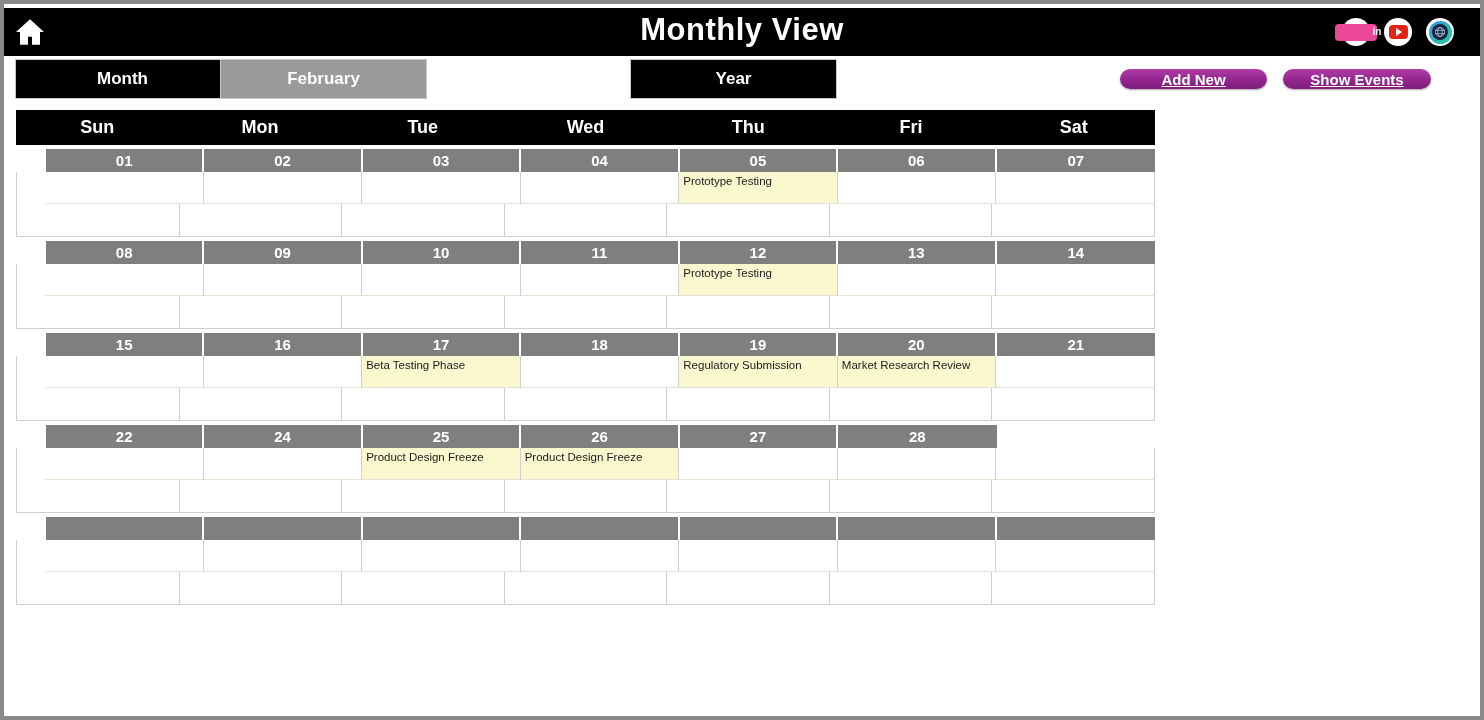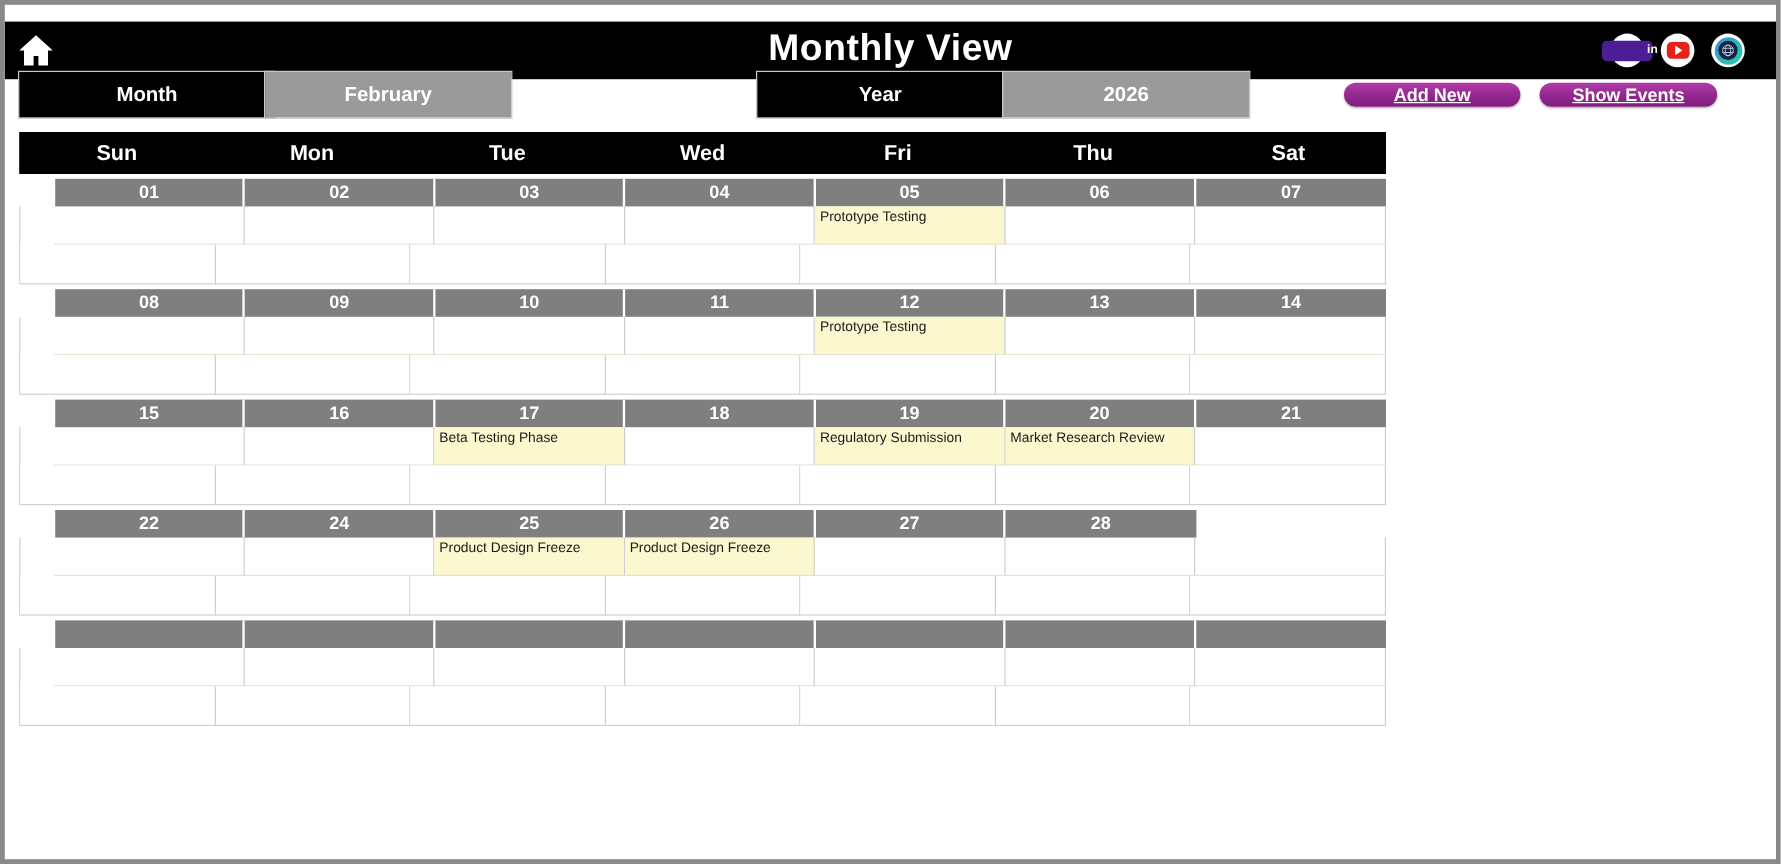--- a/index.html
+++ b/index.html
@@ -13,30 +13,30 @@
     --frame-gray:#898989;
   }
   *{margin:0;padding:0;box-sizing:border-box;}
   html,body{background:#ffffff;}
   body{font-family:"Liberation Sans","DejaVu Sans",sans-serif;}
   .window{
     position:relative;width:1484px;height:720px;background:#ffffff;
     border:4px solid var(--frame-gray);overflow:hidden;
   }
   
-  .topbar{position:absolute;left:0;top:14px;width:100%;height:48px;background:var(--topbar-bg);}
+  .topbar{position:absolute;left:0;top:4px;width:100%;height:48px;background:var(--topbar-bg);}
   .home-btn{position:absolute;left:8px;top:6px;width:36px;height:36px;display:flex;align-items:center;justify-content:center;cursor:pointer;}
   .home-btn svg{width:32px;height:32px;fill:#ffffff;}
   .page-title{
     position:absolute;left:0;right:0;top:4px;text-align:center;
     color:#ffffff;font-size:31px;font-weight:bold;letter-spacing:0.5px;
   }
   .social-row{position:absolute;right:26px;top:10px;display:flex;gap:14px;}
   .social{width:28px;height:28px;border-radius:50%;background:#ffffff;display:flex;align-items:center;justify-content:center;cursor:pointer;}
-  .li-badge{width:17px;height:17px;border-radius:4px;background:#4c1d95;color:#ffffff;font-size:10px;font-weight:bold;display:flex;align-items:center;justify-content:center;line-height:1;padding-left:42px;}
+  .li-badge{width:17px;height:17px;border-radius:4px;background:#ec4899;color:#ffffff;font-size:10px;font-weight:bold;display:flex;align-items:center;justify-content:center;line-height:1;padding-left:42px;}
   .yt-badge{width:19px;height:14px;border-radius:4px;background:#e62117;display:flex;align-items:center;justify-content:center;}
   .yt-play{width:0;height:0;border-left:6px solid #ffffff;border-top:4px solid transparent;border-bottom:4px solid transparent;margin-left:1px;}
   .globe-badge{width:23px;height:23px;border-radius:50%;background:linear-gradient(135deg,#3a8fd9 0%,#24d3a0 100%);display:flex;align-items:center;justify-content:center;}
   .globe-core{width:16px;height:16px;border-radius:50%;background:#16243f;display:flex;align-items:center;justify-content:center;}
   .globe-core svg{width:12px;height:12px;stroke:#cfe3ff;fill:none;stroke-width:1.3;}
   
   .ctl{position:absolute;top:56px;height:38px;display:flex;align-items:center;justify-content:center;font-weight:bold;font-size:17px;}
   .ctl-label{background:#000000;color:#ffffff;outline:1px solid #c8c8c8;}
   .ctl-value{background:var(--value-gray);color:#ffffff;outline:1px solid #c8c8c8;cursor:pointer;}
   .ctl-month-label{left:12px;width:213px;}
@@ -105,32 +105,31 @@
             </svg>
           </div>
         </div>
       </div>
     </div>
   </div>
 
   <div class="ctl ctl-label ctl-month-label">Month</div>
   <div class="ctl ctl-value ctl-month-value">February</div>
   <div class="ctl ctl-label ctl-year-label">Year</div>
-  <div class="ctl ctl-value ctl-year-value">2026</div>
   <button class="btn btn-add">Add New</button>
   <button class="btn btn-show">Show Events</button>
 
   <div class="calendar">
     <div class="cal-row dayhead-row">
       <div class="dayhead-cell">Sun</div>
       <div class="dayhead-cell">Mon</div>
       <div class="dayhead-cell">Tue</div>
       <div class="dayhead-cell">Wed</div>
+      <div class="dayhead-cell">Thu</div>
       <div class="dayhead-cell">Fri</div>
-      <div class="dayhead-cell">Thu</div>
       <div class="dayhead-cell">Sat</div>
     </div>
     <div>
         <div class="cal-row dates-row">
           <div class="date-cell">01</div>
           <div class="date-cell">02</div>
           <div class="date-cell">03</div>
           <div class="date-cell">04</div>
           <div class="date-cell">05</div>
           <div class="date-cell">06</div>

